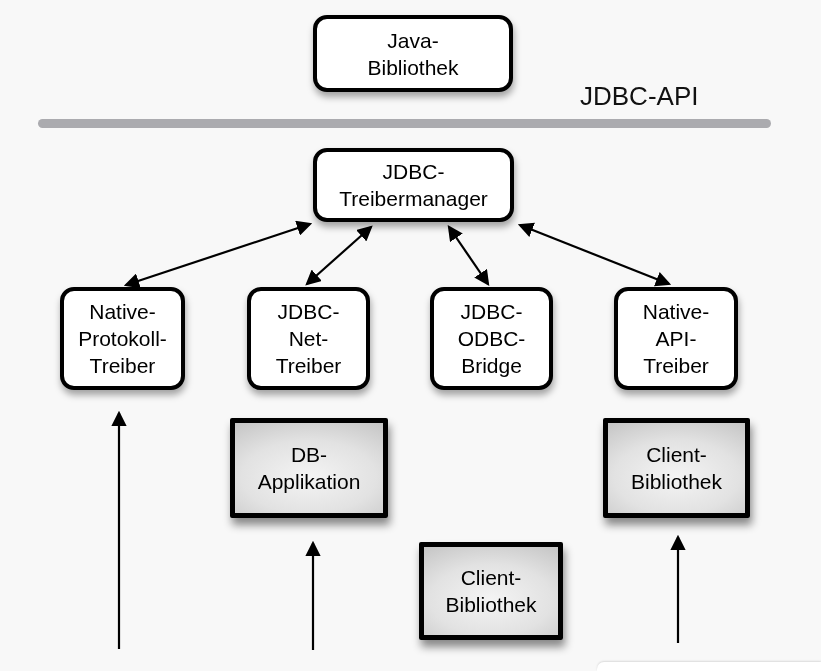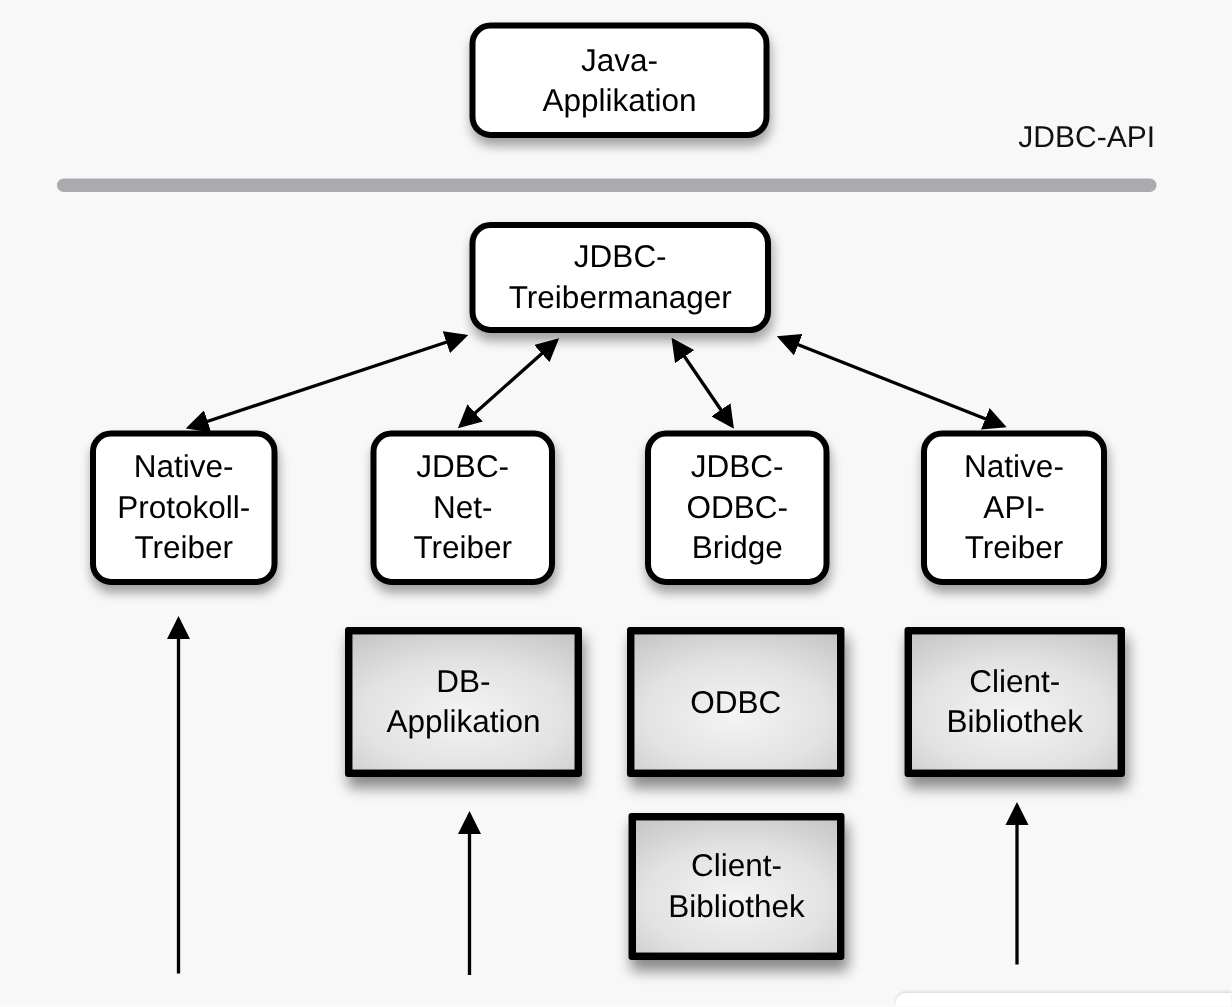--- a/index.html
+++ b/index.html
@@ -47,22 +47,21 @@
   #db-middleware            { left: 230px; top: 418px; width: 158px; height: 100px; }
   #odbc-box                 { left: 418px; top: 418px; width: 145px; height: 100px; }
   #client-bibliothek-native { left: 603px; top: 418px; width: 147px; height: 100px; }
   #client-bibliothek-odbc   { left: 419px; top: 542px; width: 144px; height: 98px; }
 
   #jdbc-api-label {
     position: absolute;
     left: 580px;
     top: 81px;
     width: 190px;
-    text-align: right;
-    font-size: 20px;
+    font-size: 26px;
     color: #111;
   }
   #jdbc-api-divider {
     position: absolute;
     left: 38px;
     top: 119px;
     width: 733px;
     height: 9px;
     border-radius: 5px;
     background: #ababaf;
@@ -102,21 +101,21 @@
     <line x1="310" y1="224" x2="126" y2="285" stroke="#000" stroke-width="2.2" marker-start="url(#ah)" marker-end="url(#ah)"></line>
     <line x1="371" y1="227" x2="307" y2="284" stroke="#000" stroke-width="2.2" marker-start="url(#ah)" marker-end="url(#ah)"></line>
     <line x1="449" y1="227" x2="488" y2="284" stroke="#000" stroke-width="2.2" marker-start="url(#ah)" marker-end="url(#ah)"></line>
     <line x1="520" y1="225" x2="669" y2="284" stroke="#000" stroke-width="2.2" marker-start="url(#ah)" marker-end="url(#ah)"></line>
     <line x1="119" y1="649" x2="119" y2="413" stroke="#000" stroke-width="2.2" marker-end="url(#ah)"></line>
     <line x1="313" y1="650" x2="313" y2="543" stroke="#000" stroke-width="2.2" marker-end="url(#ah)"></line>
     <line x1="678" y1="643" x2="678" y2="537" stroke="#000" stroke-width="2.2" marker-end="url(#ah)"></line>
   </svg>
 
   <div class="node white-box" id="java-application">Java-
-Applikation</div>
+Bibliothek</div>
 
   <div class="node white-box" id="jdbc-treibermanager">JDBC-
 Treibermanager</div>
 
   <div class="node white-box" id="native-protokoll-treiber">Native-
 Protokoll-
 Treiber</div>
 
   <div class="node white-box" id="jdbc-net-treiber">JDBC-
 Net-
@@ -126,21 +125,20 @@
 ODBC-
 Bridge</div>
 
   <div class="node white-box" id="native-api-treiber">Native-
 API-
 Treiber</div>
 
   <div class="node gray-box" id="db-middleware">DB-
 Applikation</div>
 
-  <div class="node gray-box" id="odbc-box">ODBC</div>
 
   <div class="node gray-box" id="client-bibliothek-native">Client-
 Bibliothek</div>
 
   <div class="node gray-box" id="client-bibliothek-odbc">Client-
 Bibliothek</div>
 
   <div id="partial-box-bottom-right"></div>
 
 </div>

